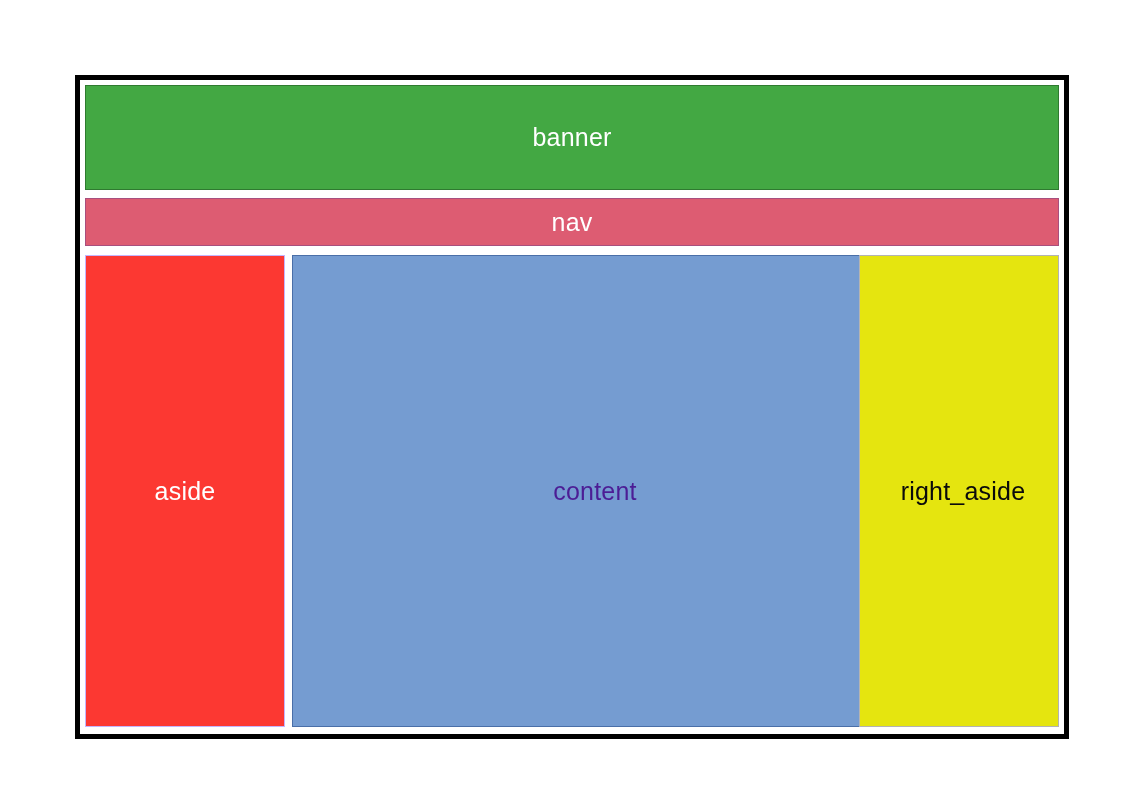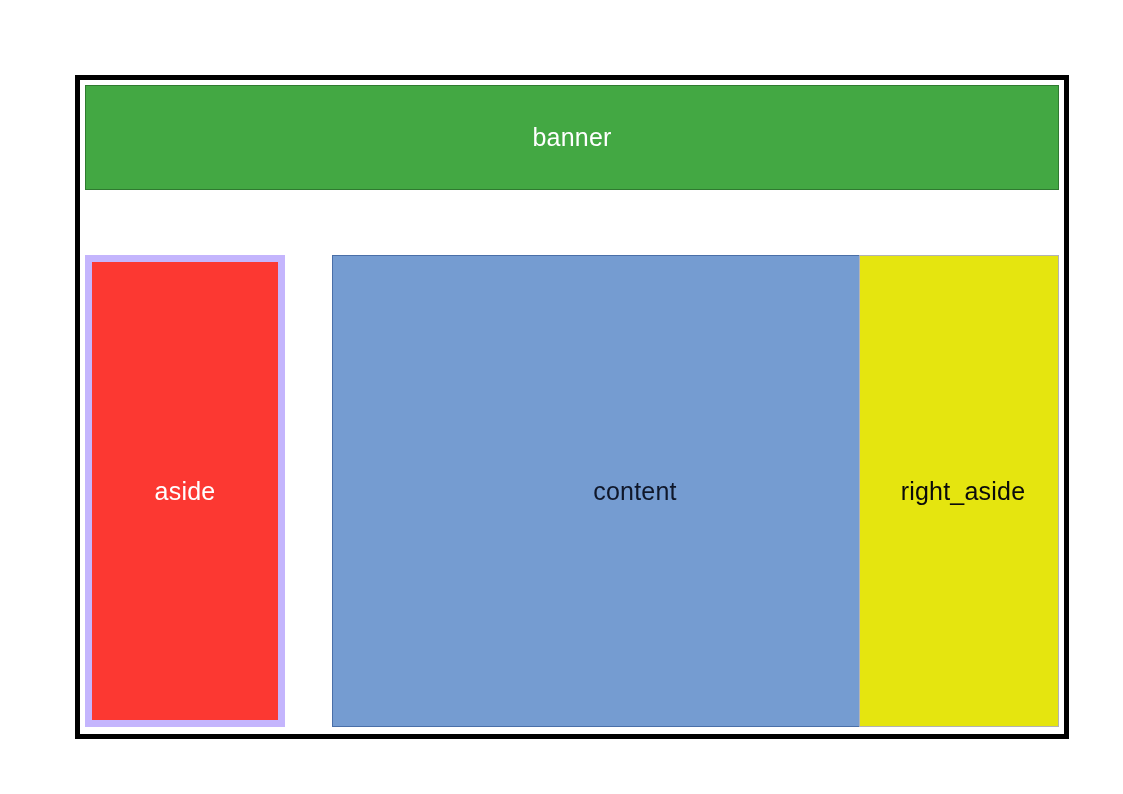--- a/index.html
+++ b/index.html
@@ -70,36 +70,35 @@
     color: #ffffff;
   }
 
   
   .region-aside {
     left: 85px;
     top: 255px;
     width: 200px;
     height: 472px;
     background: #fc3832;
-    border: 7px solid #c4b5fd;
+    border: 1px solid #c4b5fd;
     color: #ffffff;
     align-items: center;
     justify-content: center;
   }
 
   
   .region-content {
     left: 292px;
     top: 255px;
     width: 606px;
     height: 472px;
     background: #759cd1;
     border: 1px solid #4a6fa8;
-    color: #0f172a;
-    margin-left: 40px;
+    color: #4c1d95;
   }
 
   
   .region-right-aside {
     left: 859px;
     top: 255px;
     width: 200px;
     height: 472px;
     background: #e5e50f;
     border: 1px solid #b3b3b3;
@@ -127,20 +126,23 @@
 <body>
 
 <div id="diagram-canvas">
 
   <div class="page-frame"></div>
 
   <div class="region region-banner">
     <span class="region-label">banner</span>
   </div>
 
+  <div class="region region-nav">
+    <span class="region-label">nav</span>
+  </div>
 
   <div class="region region-aside">
     <span class="region-label">aside</span>
   </div>
 
   <div class="region region-content">
     <span class="region-label">content</span>
   </div>
 
   <div class="region region-right-aside">

